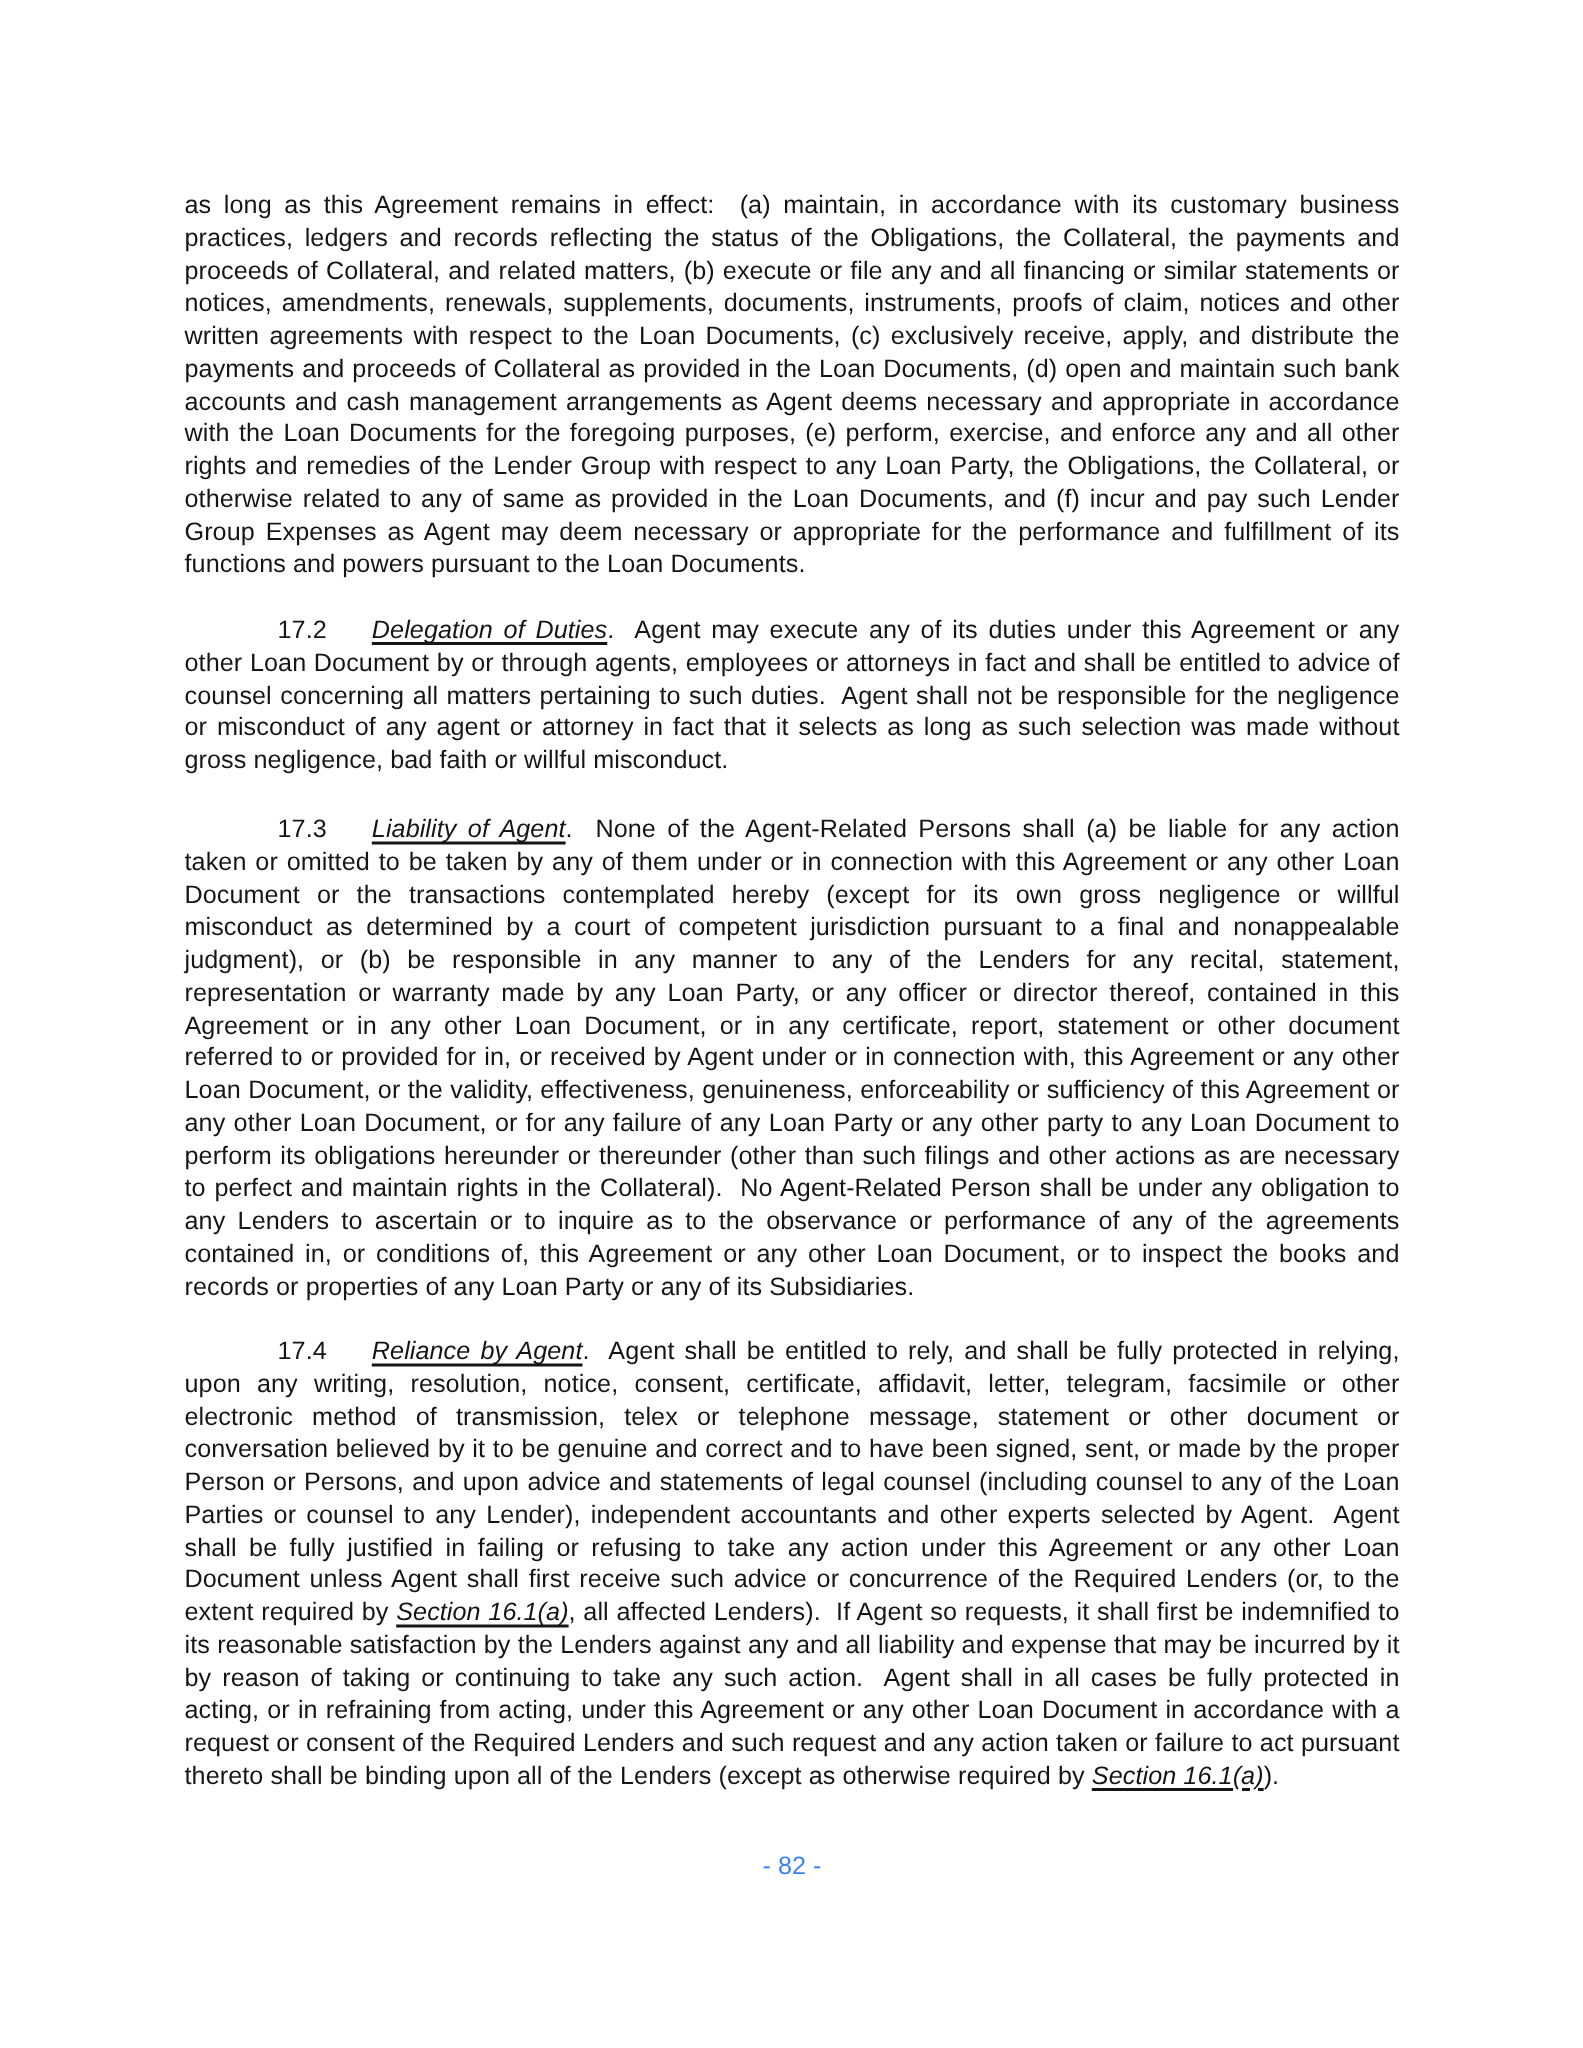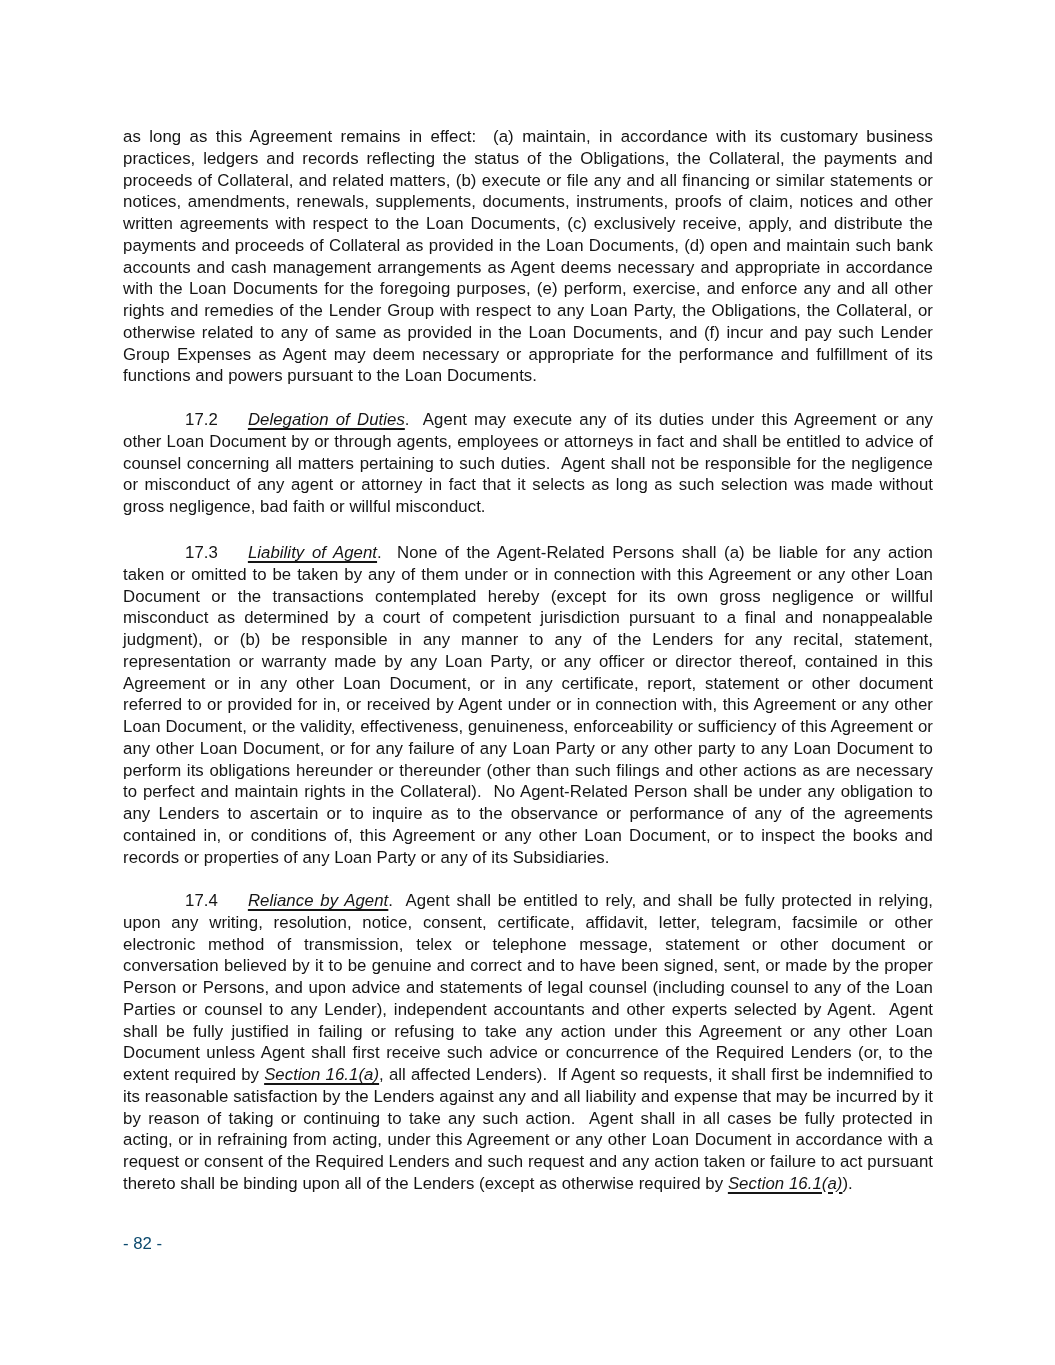--- a/index.html
+++ b/index.html
@@ -44,23 +44,24 @@
     text-decoration: underline;
     text-decoration-thickness: 1.5px;
     text-underline-offset: 2.5px;
     font-style: italic;
   }
   .page-number {
     position: absolute;
     left: 123px;
     top: 1233px;
     width: 810px;
+    text-align: center;
     font-size: 16.8px;
     line-height: 21.75px;
-    color: #0c4a6e;
+    color: #3b82f6;
   }
 </style>
 </head>
 <body>
 
 <div class="page">
   <div class="text-block">
     <p class="para" style="top: 0px;"><span>as long as this Agreement remains in effect:&nbsp; (a) maintain, in accordance with its customary business practices, ledgers and records reflecting the status of the Obligations, the Collateral, the payments and proceeds of Collateral, and related matters, (b) execute or file any and all financing or similar statements or notices, amendments, renewals, supplements, documents, instruments, proofs of claim, notices and other written agreements with respect to the Loan Documents, (c) exclusively receive, apply, and distribute the payments and proceeds of Collateral as provided in the Loan Documents, (d) open and maintain such bank accounts and cash management arrangements as Agent deems necessary and appropriate in accordance with the Loan Documents for the foregoing purposes, (e) perform, exercise, and enforce any and all other rights and remedies of the Lender Group with respect to any Loan Party, the Obligations, the Collateral, or otherwise related to any of same as provided in the Loan Documents, and (f) incur and pay such Lender Group Expenses as Agent may deem necessary or appropriate for the performance and fulfillment of its functions and powers pursuant to the Loan Documents.</span></p>
     <p class="para indent" style="top: 283px;"><span>17.2</span><span class="tab"></span><span class="u">Delegation of Duties</span><span>.&nbsp; Agent may execute any of its duties under this Agreement or any other Loan Document by or through agents, employees or attorneys in fact and shall be entitled to advice of counsel concerning all matters pertaining to such duties.&nbsp; Agent shall not be responsible for the negligence or misconduct of any agent or attorney in fact that it selects as long as such selection was made without gross negligence, bad faith or willful misconduct.</span></p>
     <p class="para indent" style="top: 416px;"><span>17.3</span><span class="tab"></span><span class="u">Liability of Agent</span><span>.&nbsp; None of the Agent-Related Persons shall (a) be liable for any action taken or omitted to be taken by any of them under or in connection with this Agreement or any other Loan Document or the transactions contemplated hereby (except for its own gross negligence or willful misconduct as determined by a court of competent jurisdiction pursuant to a final and nonappealable judgment), or (b) be responsible in any manner to any of the Lenders for any recital, statement, representation or warranty made by any Loan Party, or any officer or director thereof, contained in this Agreement or in any other Loan Document, or in any certificate, report, statement or other document referred to or provided for in, or received by Agent under or in connection with, this Agreement or any other Loan Document, or the validity, effectiveness, genuineness, enforceability or sufficiency of this Agreement or any other Loan Document, or for any failure of any Loan Party or any other party to any Loan Document to perform its obligations hereunder or thereunder (other than such filings and other actions as are necessary to perfect and maintain rights in the Collateral).&nbsp; No Agent-Related Person shall be under any obligation to any Lenders to ascertain or to inquire as to the observance or performance of any of the agreements contained in, or conditions of, this Agreement or any other Loan Document, or to inspect the books and records or properties of any Loan Party or any of its Subsidiaries.</span></p>

